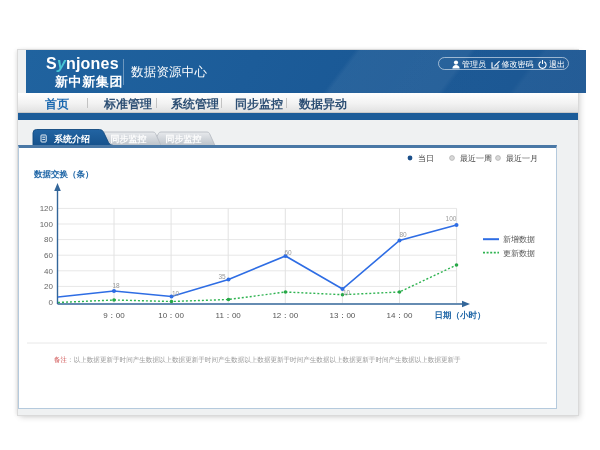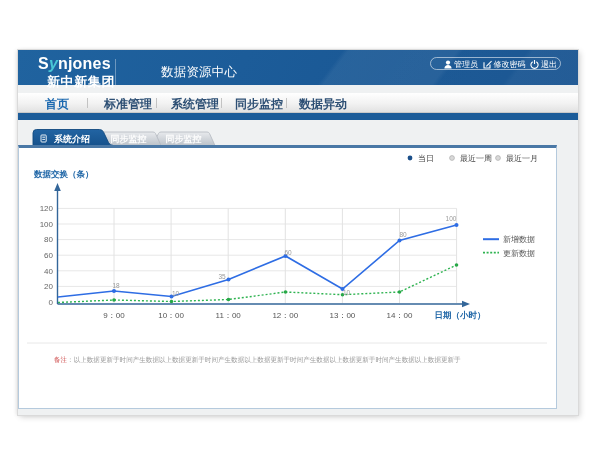--- a/index.html
+++ b/index.html
@@ -1,29 +1,29 @@
 <!DOCTYPE html>
 <html><head>
 <meta charset="utf-8">
 <style>
   * { margin:0; padding:0; box-sizing:border-box; }
   html,body { width:600px; height:450px; background:#ffffff; font-family:"Liberation Sans", sans-serif; overflow:hidden; }
   #app { position:absolute; left:18px; top:50px; width:560px; height:365px; background:#eff1f2;
          box-shadow:0 0 0 1px #dadada, 2px 2px 6px rgba(0,0,0,0.18), -2px 0 4px rgba(0,0,0,0.08); }
   
-  #hd { position:absolute; left:0; top:0; width:100%; height:35px;
+  #hd { position:absolute; left:8px; top:0; width:100%; height:43px;
         background:linear-gradient(115deg,#20639f 0%, #1c5c99 40%, #175390 100%); }
   #hd .stripes { position:absolute; inset:0;
         background:linear-gradient(127deg, rgba(255,255,255,0) 0%, rgba(255,255,255,0) 55.5%, rgba(255,255,255,0.06) 56.5%, rgba(255,255,255,0.065) 75%, rgba(255,255,255,0.015) 76%, rgba(255,255,255,0.02) 87%, rgba(255,255,255,0.055) 88%, rgba(255,255,255,0.055) 100%); }
   #logo1 { position:absolute; left:20px; top:5px; color:#fff; font-size:16px; letter-spacing:0.2px; }
   #logo1 b { font-weight:700; }
   #logo1 .y { color:#49c7d6; font-style:italic; font-weight:700; }
   #logo2 { position:absolute; left:29px; top:23px; color:#fff; font-size:13px; font-weight:700; letter-spacing:0.6px; }
   #hsep { position:absolute; left:97px; top:9px; width:1px; height:26px; background:rgba(255,255,255,0.35); }
-  #htitle { position:absolute; left:105px; top:14px; color:#fff; font-size:12.5px; letter-spacing:0.2px;margin-left:38px; }
+  #htitle { position:absolute; left:105px; top:14px; color:#fff; font-size:12.5px; letter-spacing:0.2px; }
   #pill { position:absolute; right:17px; top:7px; width:131px; height:13px; border:1px solid rgba(255,255,255,0.55);
           border-radius:8px; display:flex; align-items:center; justify-content:space-between;
           padding:2px 3px 0 13px; color:#fff; font-size:8px; }
   #pill .it { display:flex; align-items:center; gap:2px; white-space:nowrap; }
   
   #nav { position:absolute; left:0; top:43px; width:100%; height:20px;
          background:linear-gradient(#ffffff,#f2f2f2 55%,#e2e2e2); border-bottom:1px solid #c9c9c9; }
   #nav span.item { position:absolute; top:3px; font-size:12px; font-weight:700; color:#2d4f74; }
   #nav span.sp { position:absolute; top:5px; width:1px; height:10px; background:#c3c3c3; }
   

